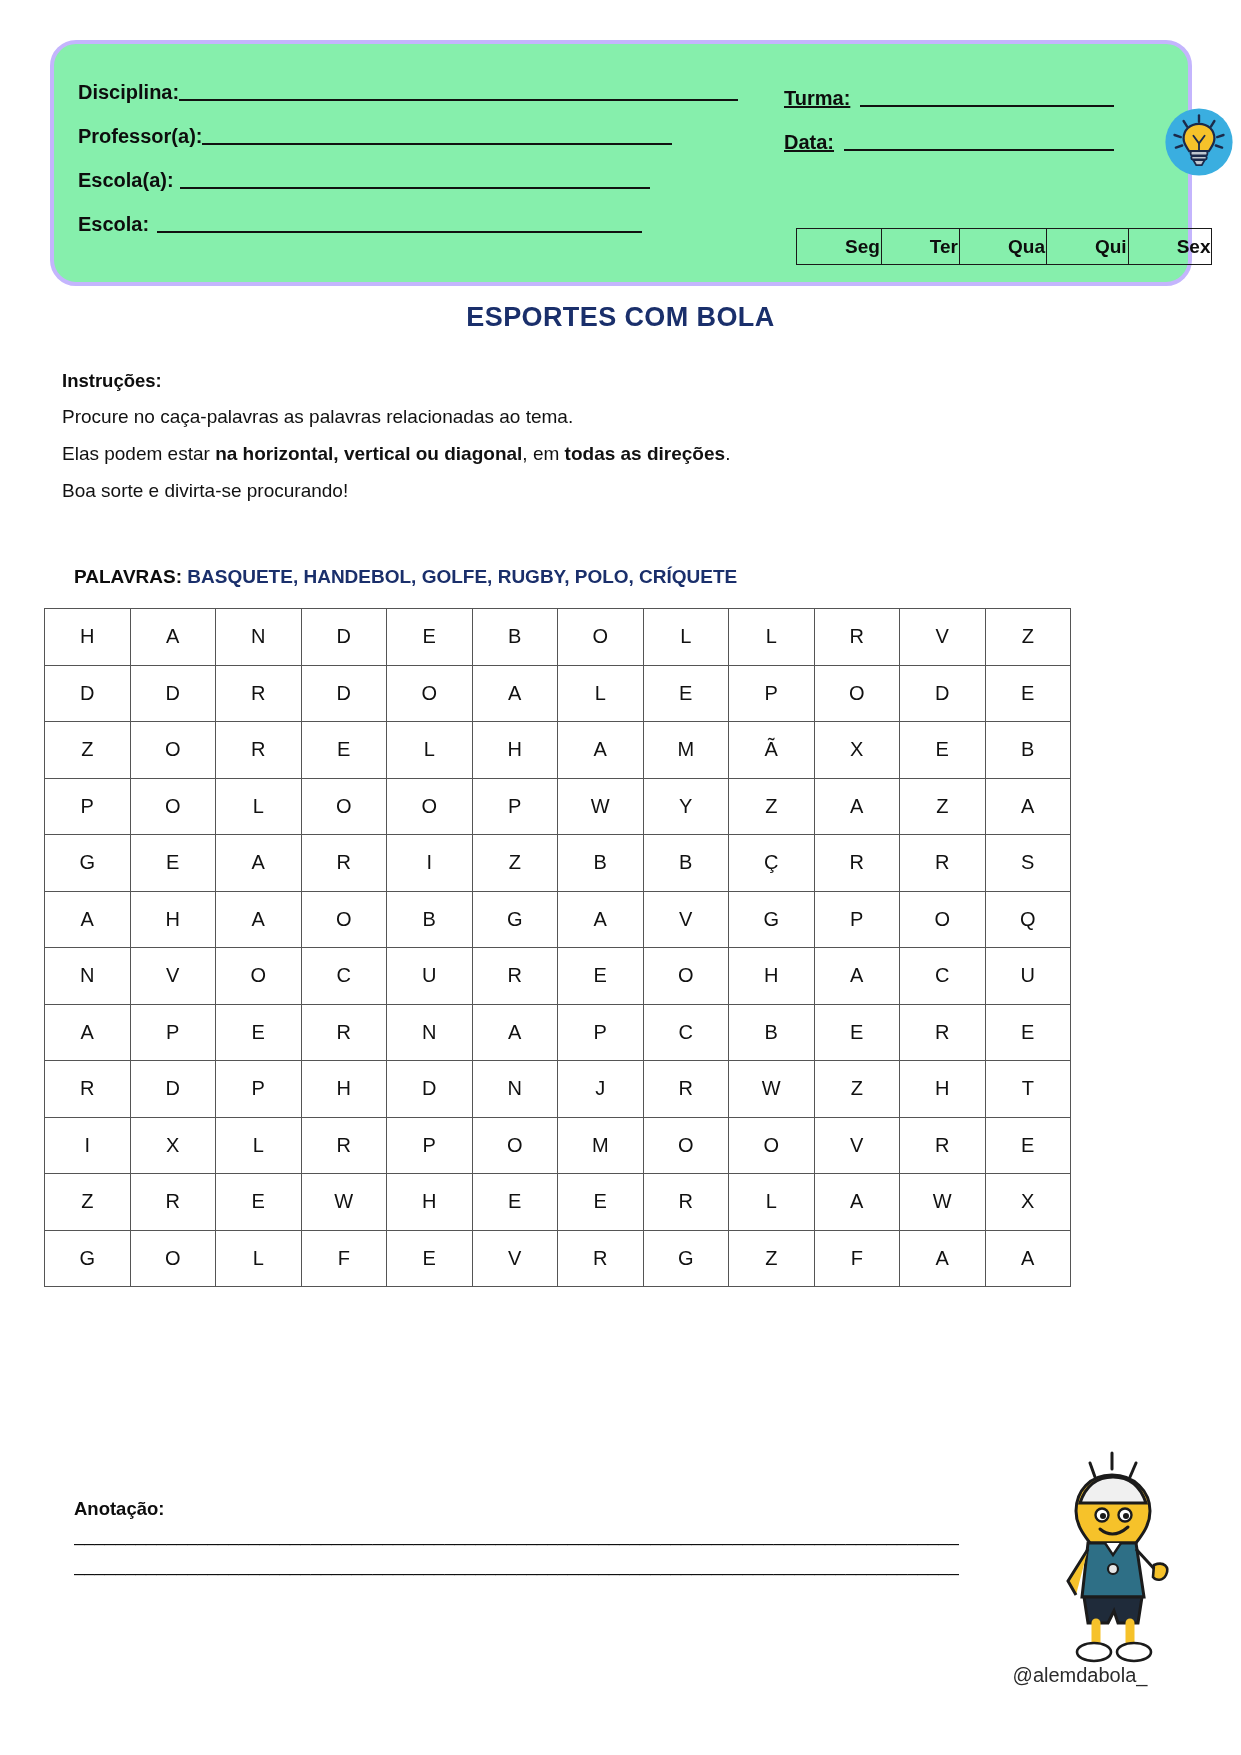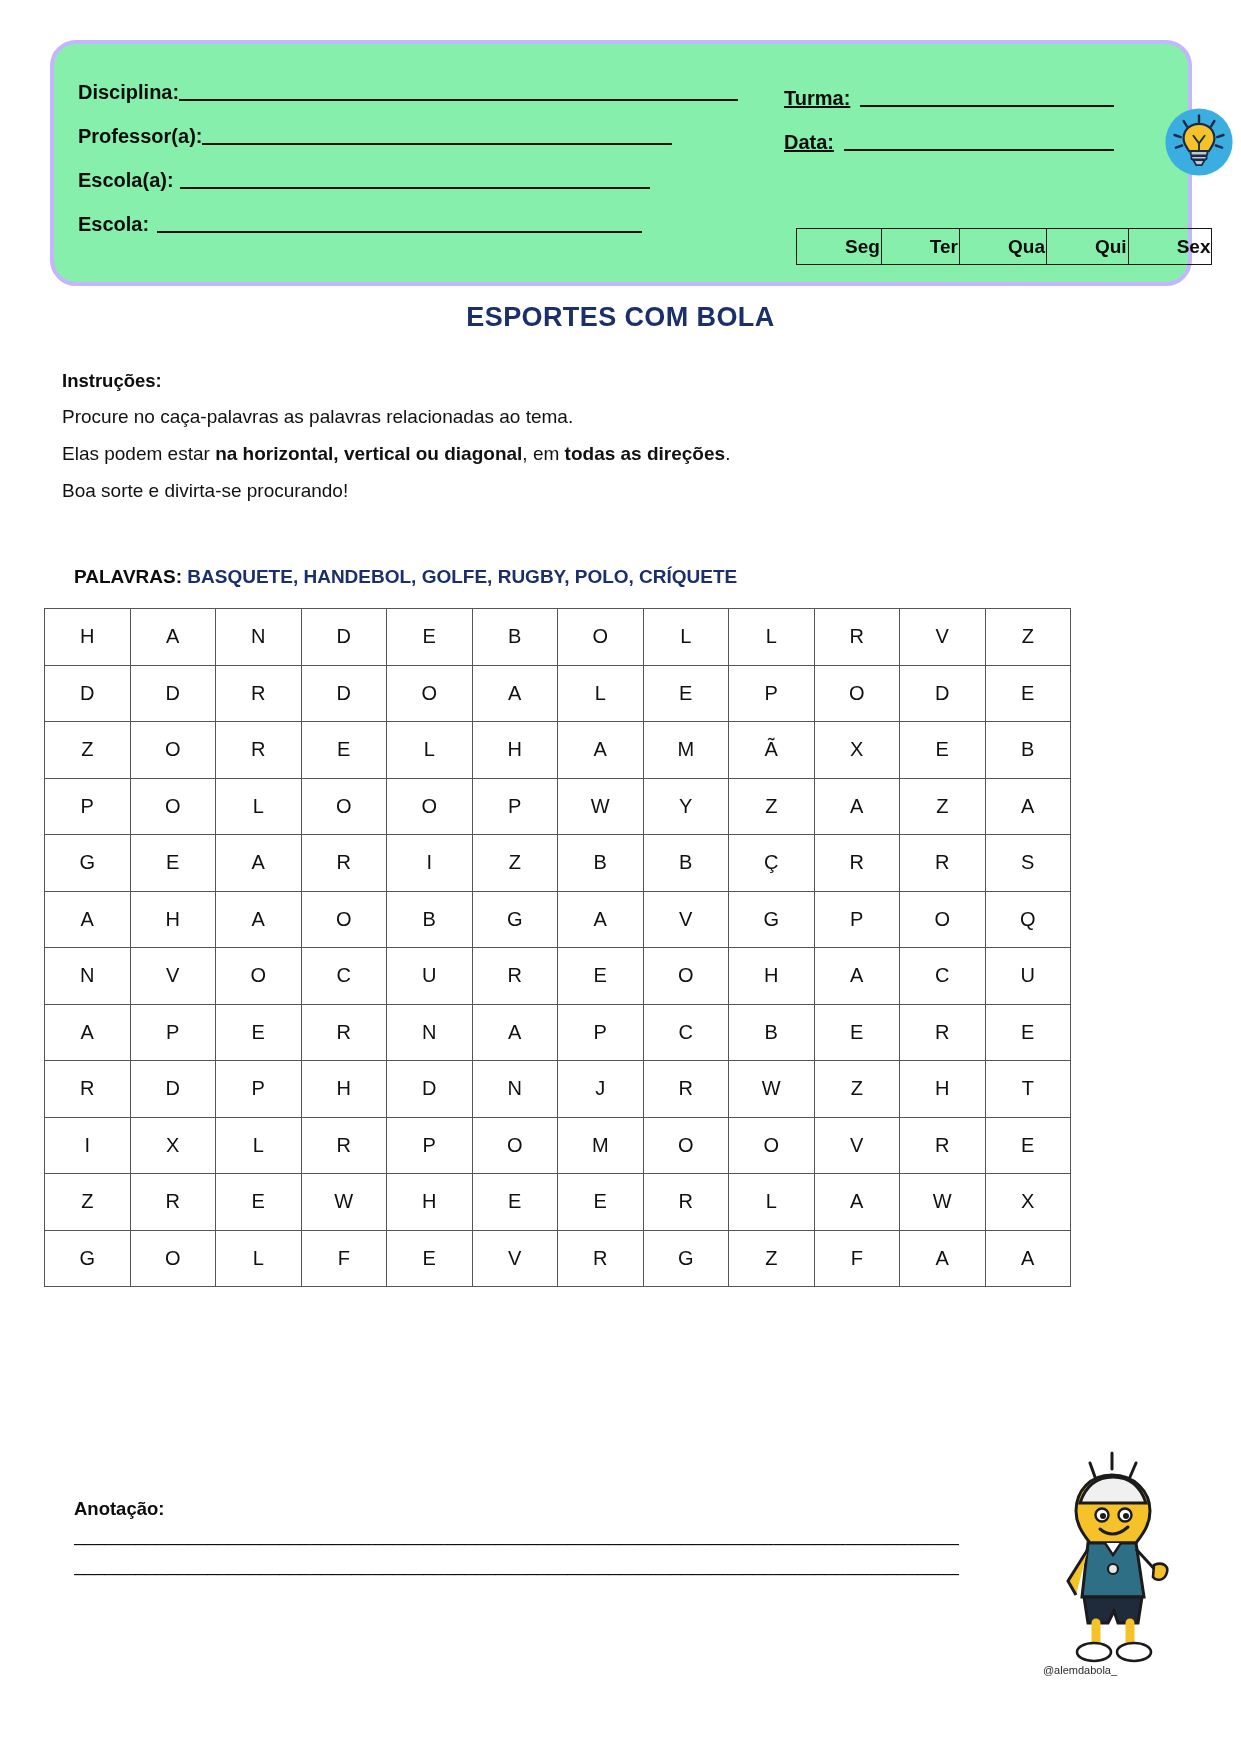--- a/index.html
+++ b/index.html
@@ -198,21 +198,21 @@
   .mascot {
     position: absolute;
     left: 1050px; top: 1445px;
     width: 140px; height: 230px;
   }
   .handle {
     position: absolute;
     left: 980px; top: 1664px;
     width: 200px;
     text-align: center;
-    font-size: 11px;
+    font-size: 20px;
     color: #2b2b2b;
   }
 </style>
 </head>
 <body>
 
 <div class="header-card">
 
   <div class="header-left">
 

